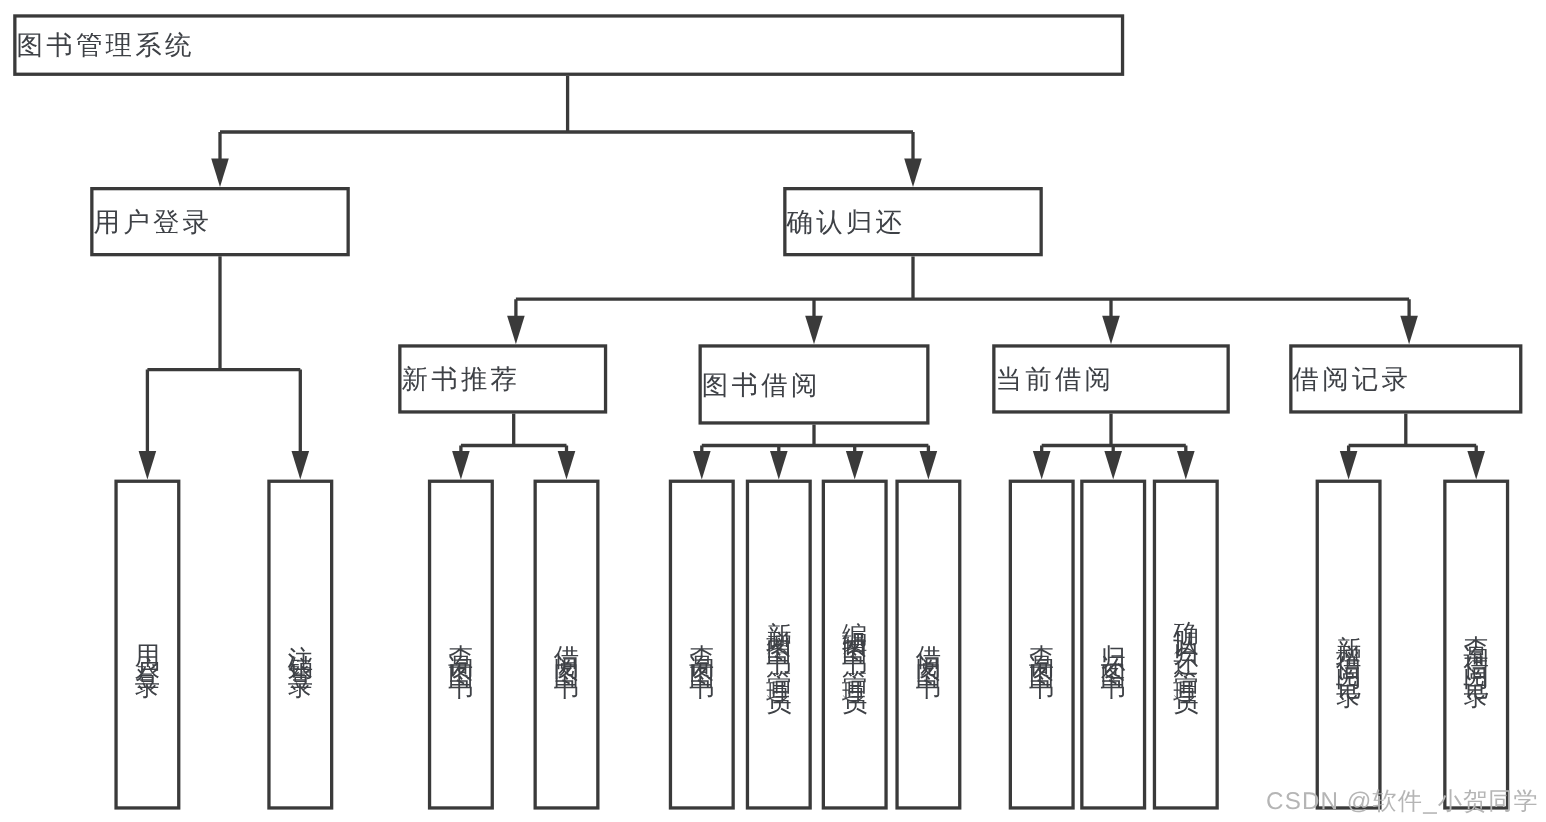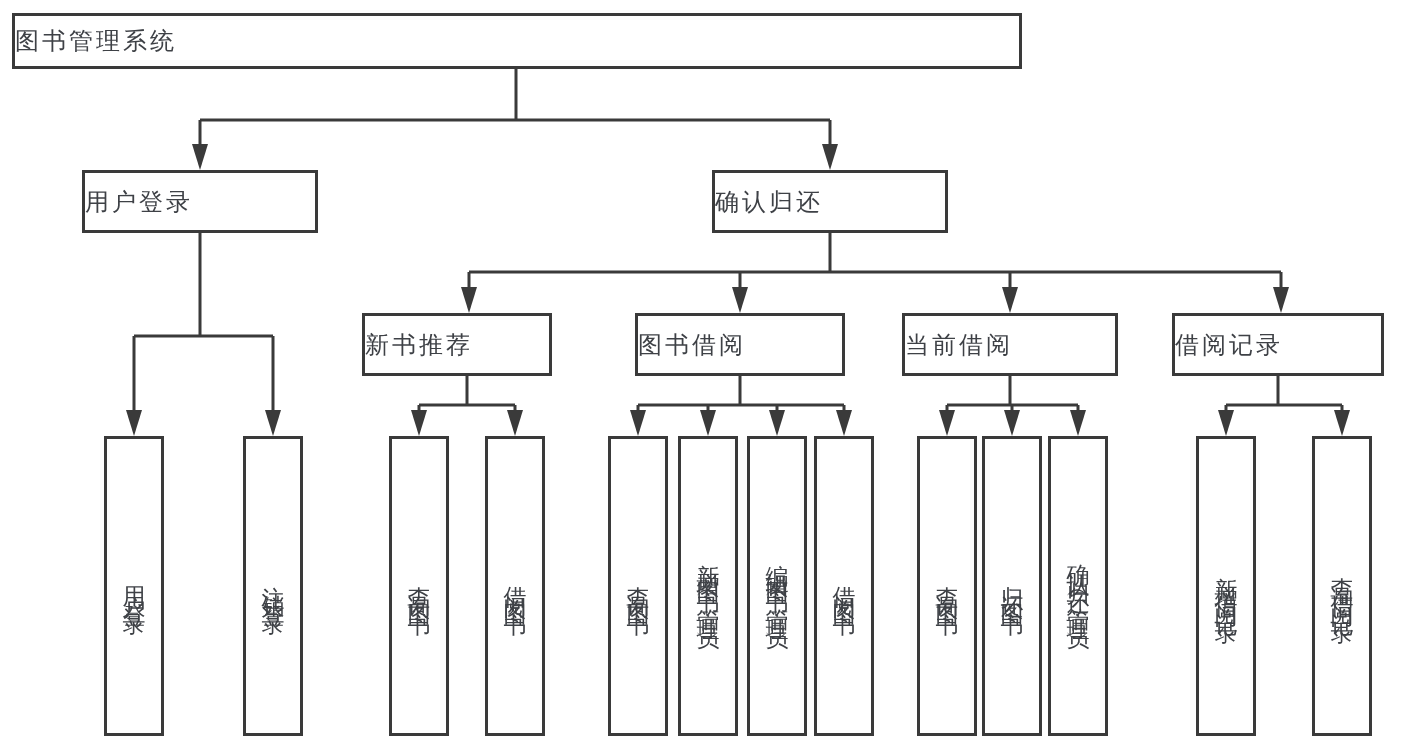--- a/index.html
+++ b/index.html
@@ -89,21 +89,21 @@
   <div class="hbox" style="left:82px;top:170px;width:236px;height:63px;">
     <span>用户登录</span>
   </div>
   <div class="hbox" style="left:712px;top:170px;width:236px;height:63px;">
     <span>确认归还</span>
   </div>
 
   <div class="hbox" style="left:362px;top:313px;width:190px;height:63px;">
     <span>新书推荐</span>
   </div>
-  <div class="hbox" style="left:635px;top:313px;width:210px;height:63px;">
+  <div class="hbox" style="left:635px;top:313px;width:210px;height:73px;">
     <span>图书借阅</span>
   </div>
   <div class="hbox" style="left:902px;top:313px;width:216px;height:63px;">
     <span>当前借阅</span>
   </div>
   <div class="hbox" style="left:1172px;top:313px;width:212px;height:63px;">
     <span>借阅记录</span>
   </div>
 
   <div class="vleaf" style="left:104px;">
@@ -143,14 +143,15 @@
     <span>确认归还（管理员）</span>
   </div>
 
   <div class="vleaf" style="left:1196px;">
     <span>新增借阅记录</span>
   </div>
   <div class="vleaf" style="left:1312px;">
     <span>查询借阅记录</span>
   </div>
 
+  <div class="watermark">CSDN @软件_小贺同学</div>
 
 </div>
 
 </body></html>

